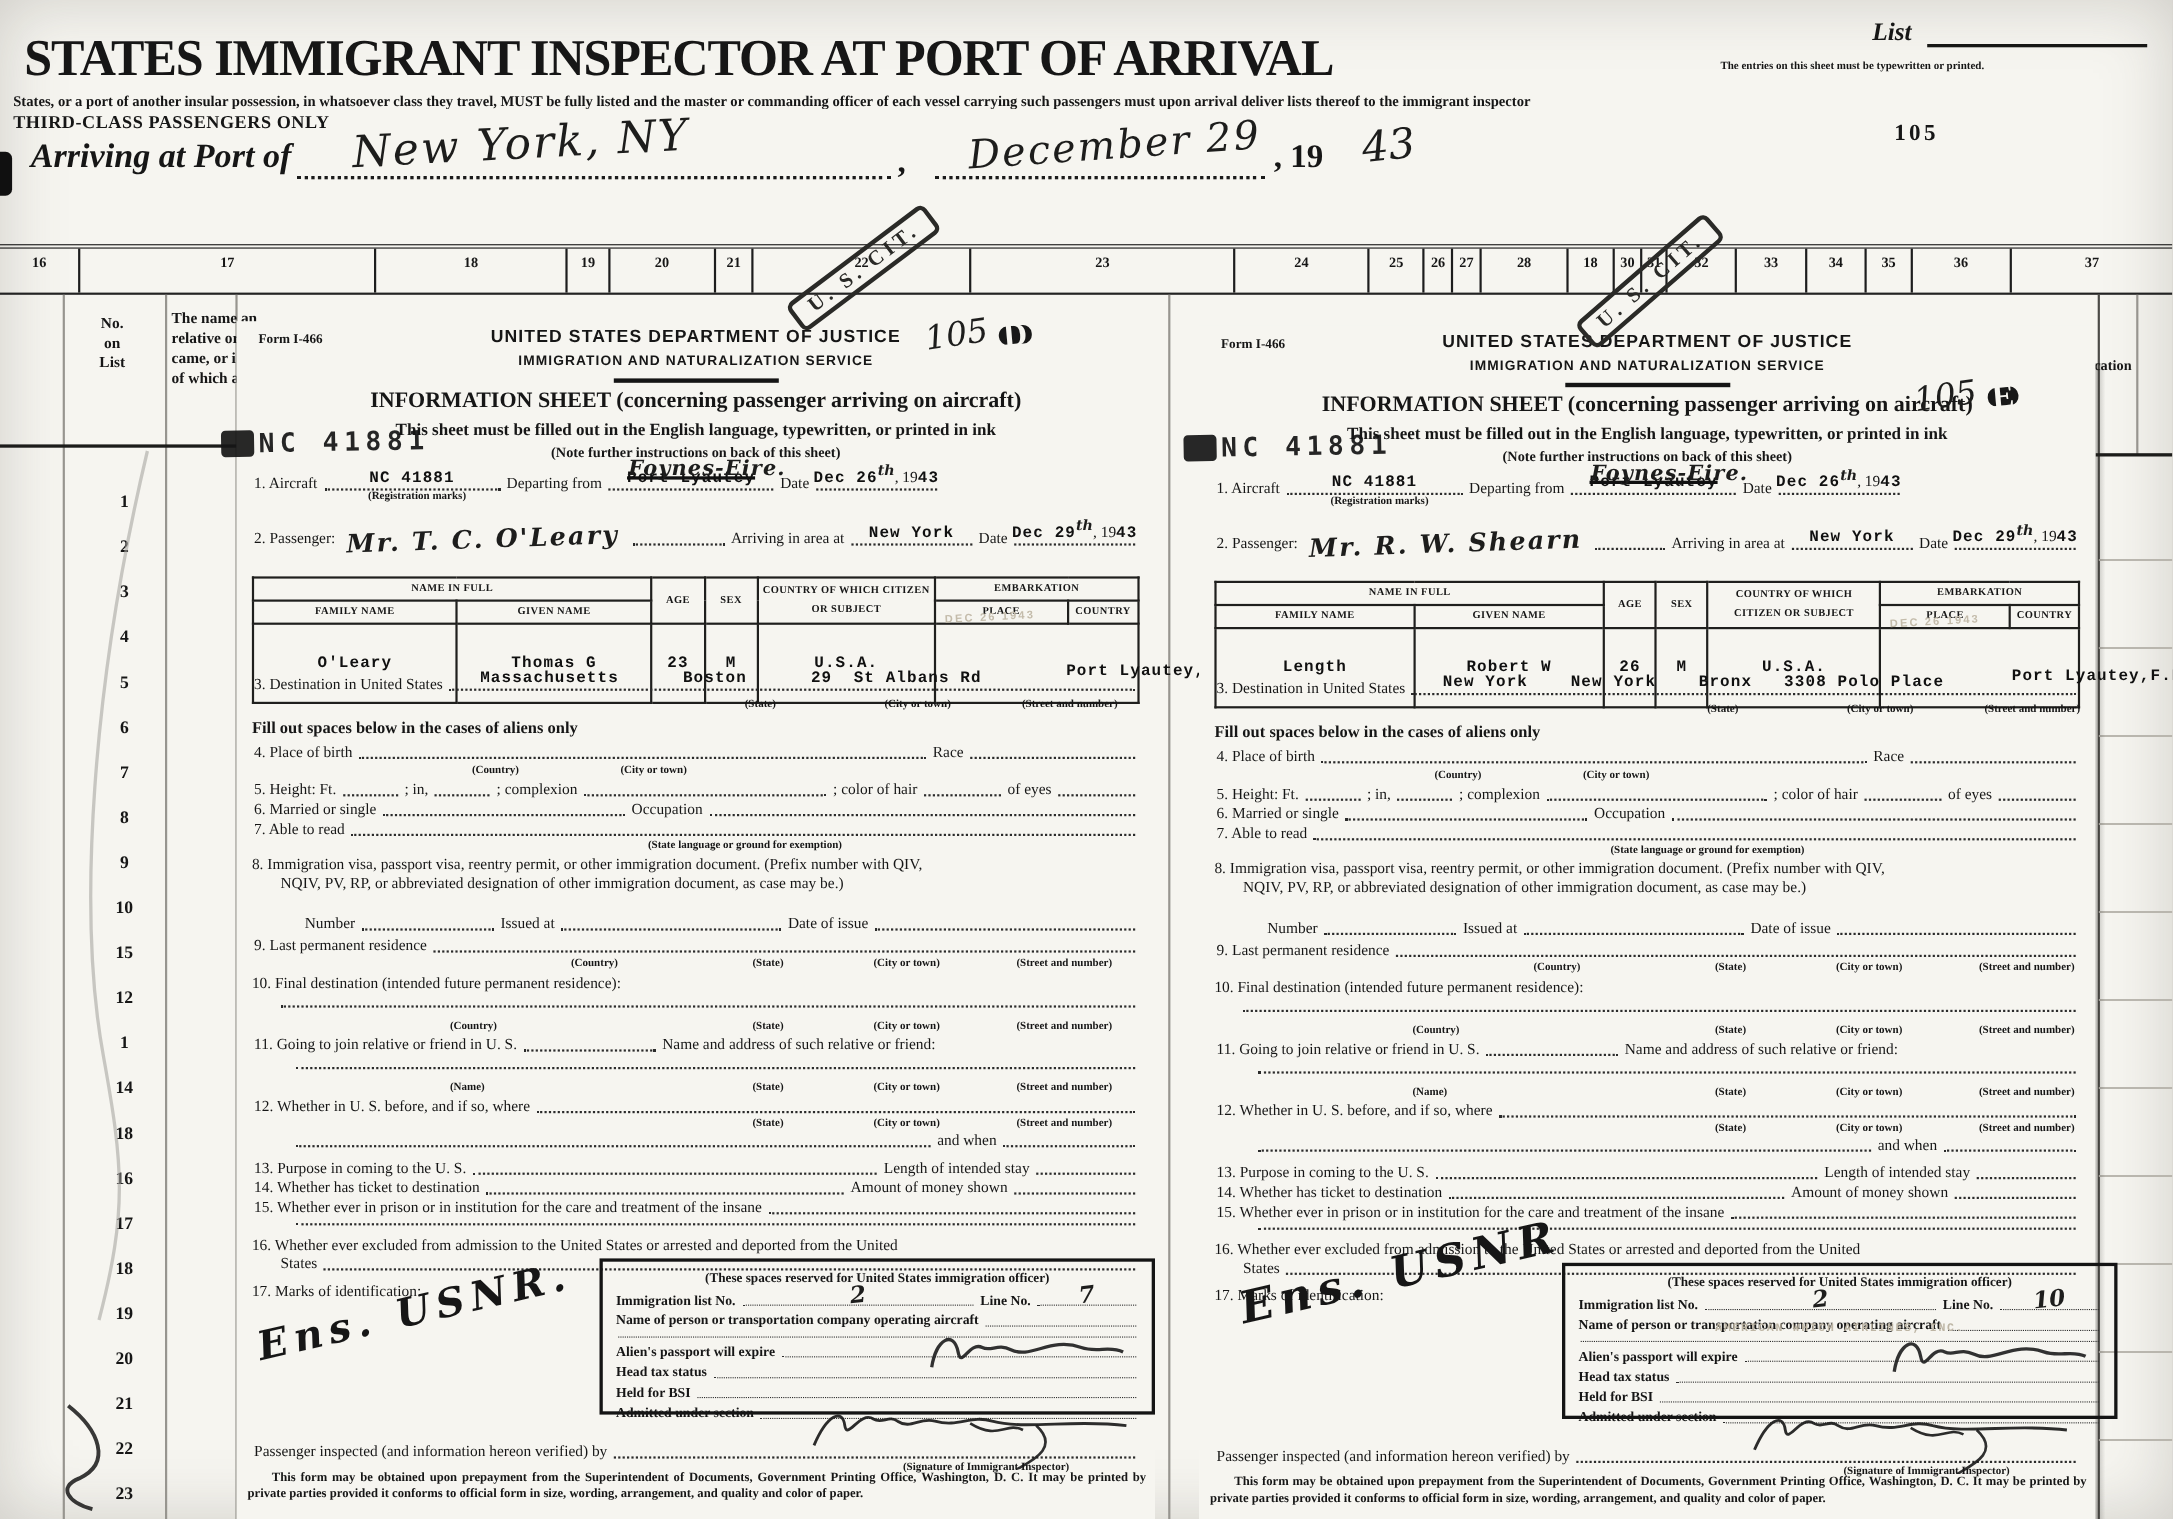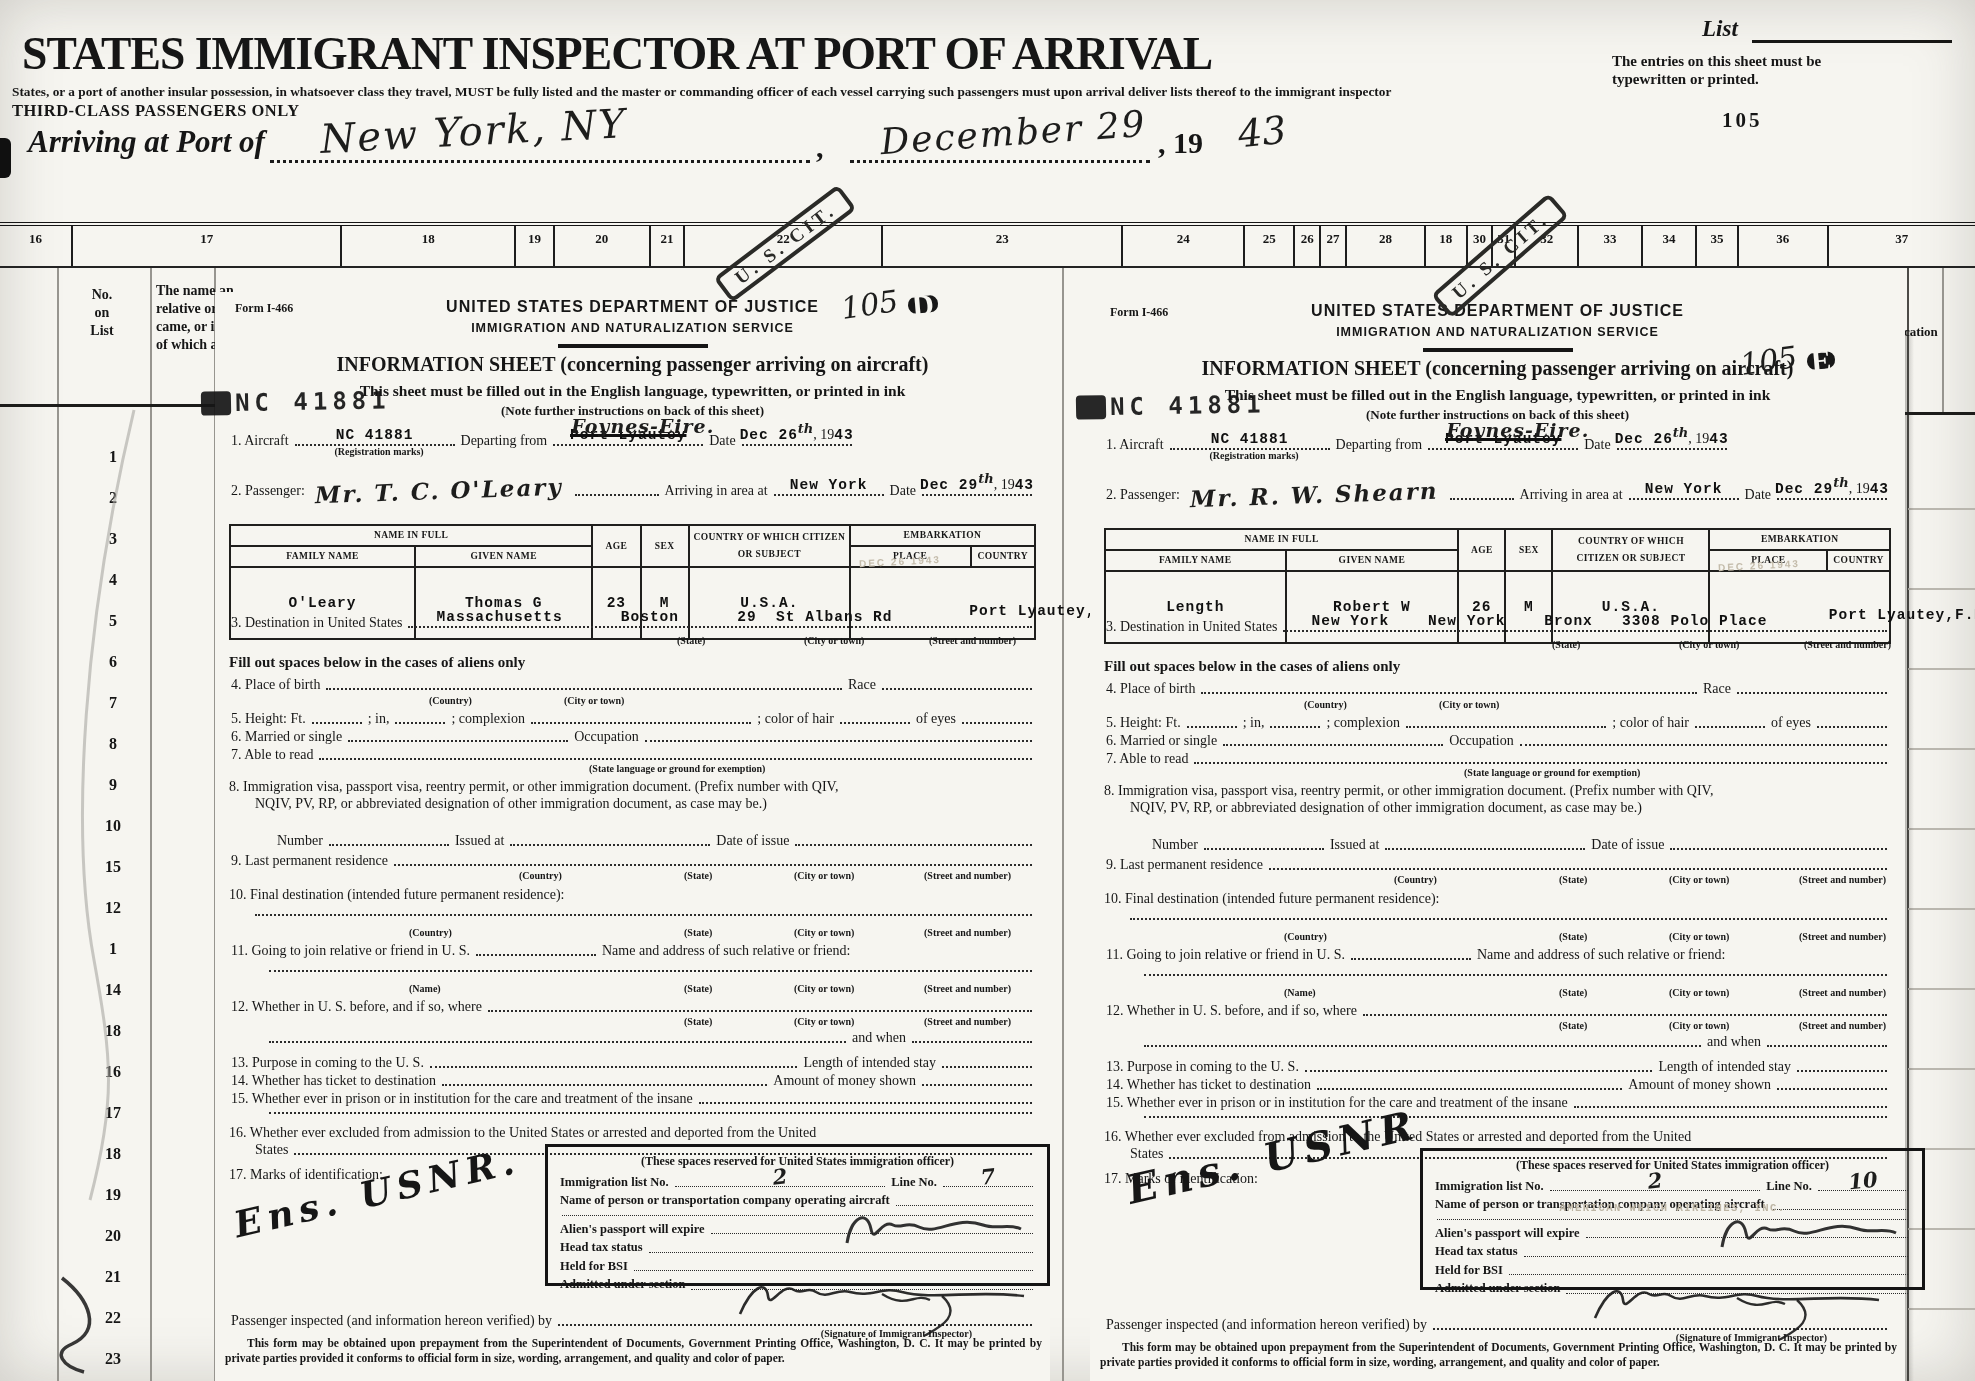--- a/index.html
+++ b/index.html
@@ -9,21 +9,21 @@
   
   .main-title{position:absolute;left:22px;top:26px;font-size:47px;font-weight:bold;
               letter-spacing:-1px;white-space:nowrap;transform:scaleX(.97);transform-origin:left;}
   .subtitle{position:absolute;left:12px;top:84px;width:1540px;font-size:13.5px;font-weight:bold;
             white-space:nowrap;transform:scaleX(.985);transform-origin:left;}
   .third-class{position:absolute;left:12px;top:101px;font-size:16.5px;font-weight:bold;letter-spacing:.5px;}
   .list-label{position:absolute;left:1702px;top:16px;font-size:23px;font-weight:bold;font-style:italic;}
   .list-rule{position:absolute;left:1752px;top:40px;width:200px;border-bottom:3px solid #17171
 5;}
   .list-rule{position:absolute;left:1752px;top:40px;width:200px;border-bottom:3px solid #171715;}
-  .entries-note{position:absolute;left:1612px;top:52px;width:280px;font-size:15px;font-weight:bold;line-height:18px;}
+  .entries-note{position:absolute;left:1564px;top:52px;width:280px;font-size:10px;font-weight:bold;line-height:18px;}
   .sheet-no-top{position:absolute;left:1722px;top:108px;font-size:21px;font-weight:bold;letter-spacing:3px;}
   .arriving-label{position:absolute;left:28px;top:124px;font-size:31px;font-weight:bold;font-style:italic;}
   .port-rule{position:absolute;left:270px;top:160px;width:540px;border-bottom:3px dotted #1b1b1b;}
   .date-rule{position:absolute;left:850px;top:160px;width:300px;border-bottom:3px dotted #1b1b1b;}
   .hw{font-family:"DejaVu Serif",serif;font-style:italic;color:#1d1d1c;}
   .port-value{position:absolute;left:320px;top:108px;font-size:40px;transform:rotate(-3deg);letter-spacing:2px;}
   .big-comma{position:absolute;left:816px;top:130px;font-size:30px;font-weight:bold;}
   .date-value{position:absolute;left:880px;top:112px;font-size:36px;transform:rotate(-4deg);letter-spacing:2px;}
   .year-pre{position:absolute;left:1158px;top:126px;font-size:30px;font-weight:bold;}
   .year-value{position:absolute;left:1238px;top:110px;font-size:38px;transform:rotate(-6deg);}

